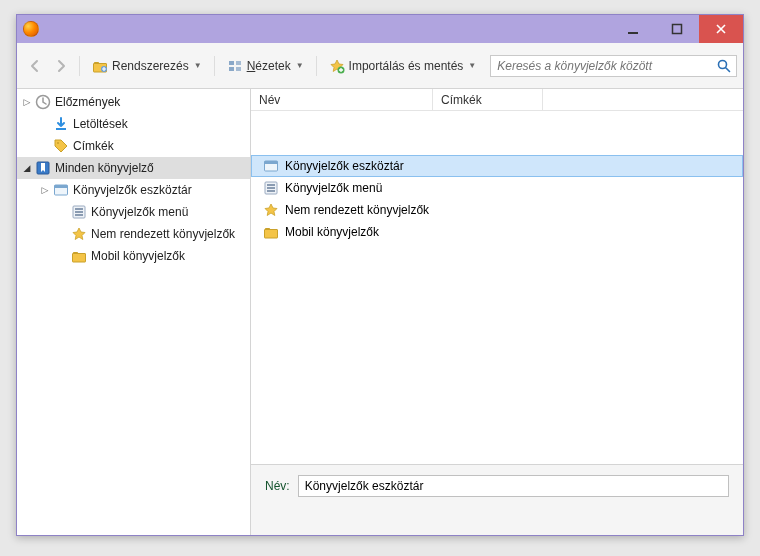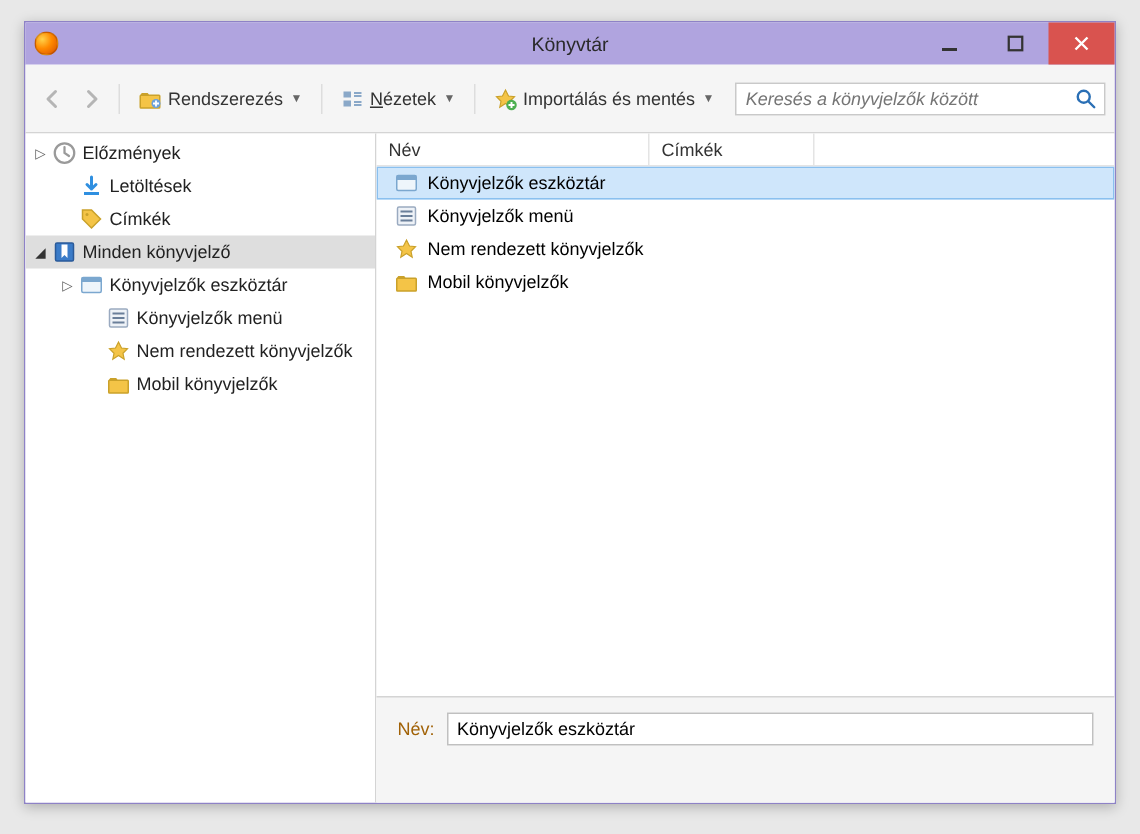--- a/index.html
+++ b/index.html
@@ -139,20 +139,21 @@
     flex-shrink:0;
   }
   .ticon { width:16px; height:16px; margin: 0 4px 0 2px; flex-shrink:0; display:flex; align-items:center; justify-content:center; }
 
   .main {
     flex:1;
     display:flex;
     flex-direction:column;
     background:#fff;
     min-width:0;
+    gap:44px;
   }
   .cols {
     height: 22px;
     border-bottom: 1px solid #e4e4e4;
     display:flex;
     align-items:center;
     font-size:12px;
     color:#333;
   }
   .colh {
@@ -181,21 +182,21 @@
   .row .ricon { width:16px; height:16px; display:flex; align-items:center; justify-content:center; flex-shrink:0; }
 
   .detail {
     border-top: 1px solid #d4d4d4;
     background:#f5f5f5;
     padding: 10px 14px 38px 14px;
     display:flex;
     align-items:center;
     gap:8px;
   }
-  .detail label { color:#a16207; }
+  .detail label { color:#14532d; }
   .detail input {
     flex:1;
     height:22px;
     border:1px solid #c0c0c0;
     background:#fff;
     padding: 0 6px;
     font: inherit;
   }
 </style>
 </head>
@@ -254,21 +255,20 @@
         <circle cx="6.5" cy="6.5" r="4" fill="none" stroke="#2a6fb5" stroke-width="1.6"></circle>
         <path d="M10 10l3.5 3.5" stroke="#2a6fb5" stroke-width="1.6" stroke-linecap="round"></path>
       </g>
   </defs>
 </svg>
 
 <div class="window">
 
   <div class="titlebar">
     <div class="app-icon"></div>
-    <div class="title">Könyvtár</div>
     <div class="winbtns">
       <div class="winbtn">
         <svg width="12" height="12">
             <rect x="1" y="9" width="10" height="2" fill="#333"></rect>
           </svg>
       </div>
       <div class="winbtn">
         <svg width="12" height="12">
             <rect x="1.5" y="1.5" width="9" height="9" fill="none" stroke="#333" stroke-width="1.5"></rect>
           </svg>

